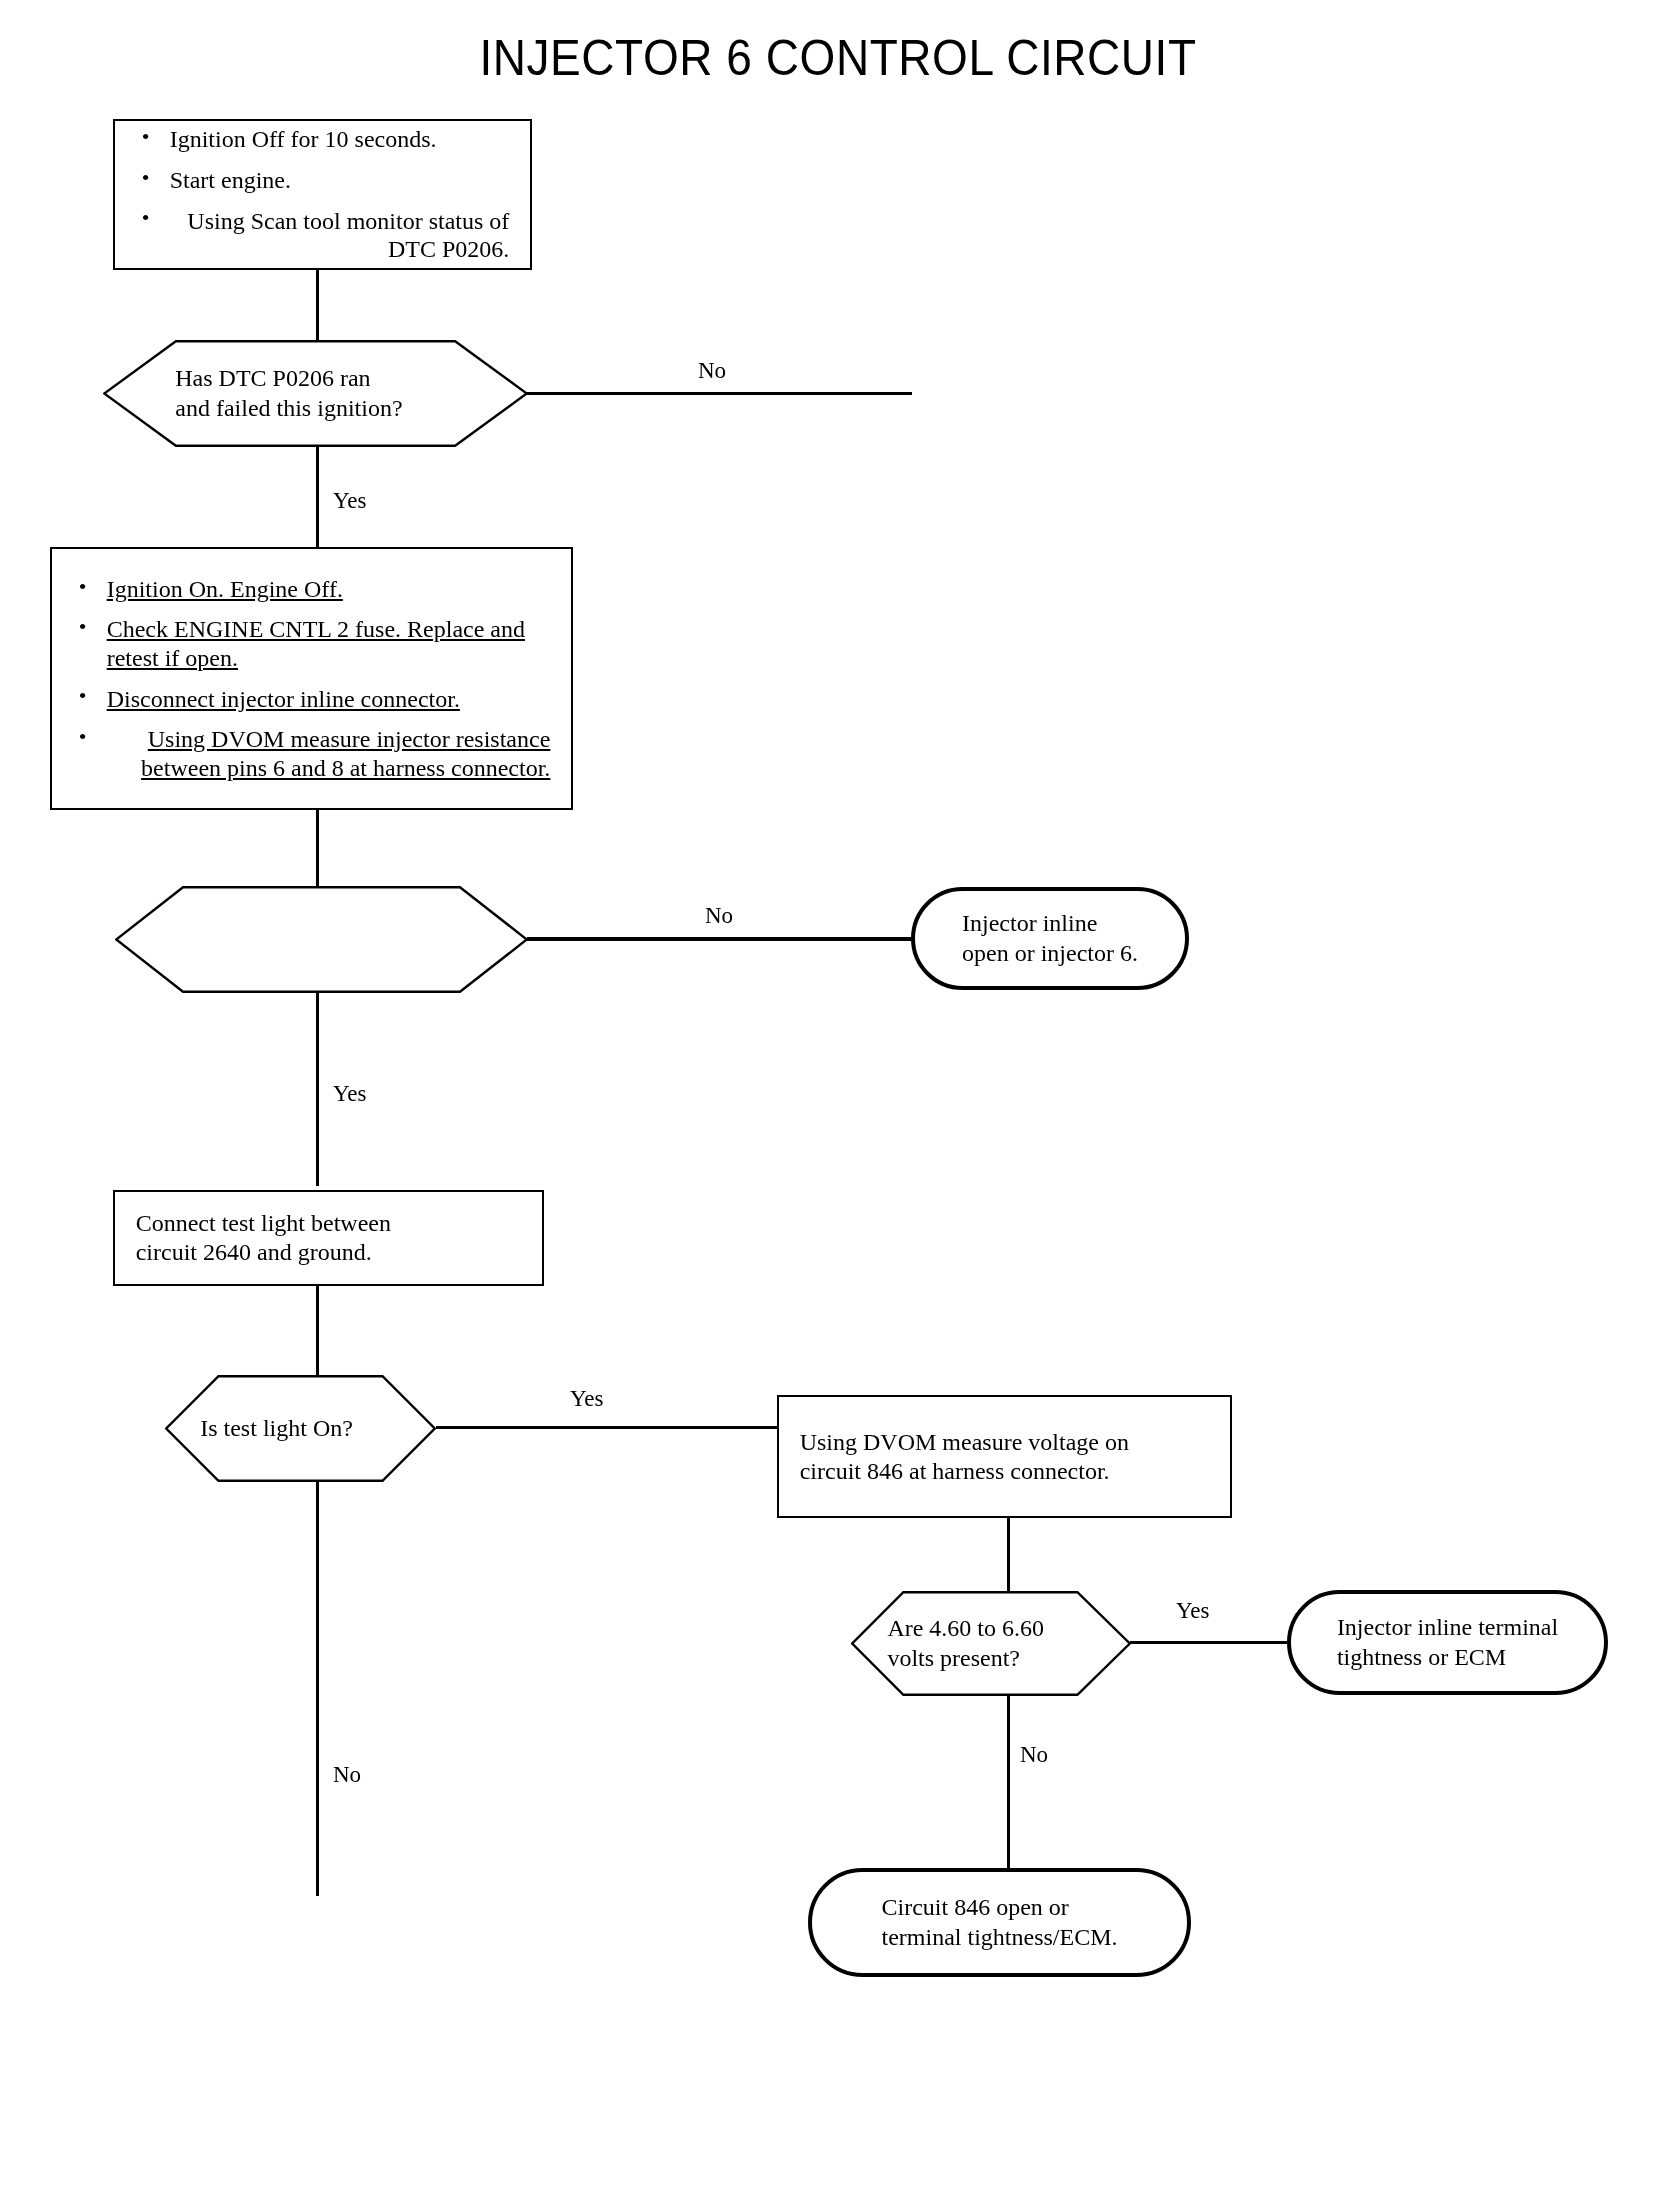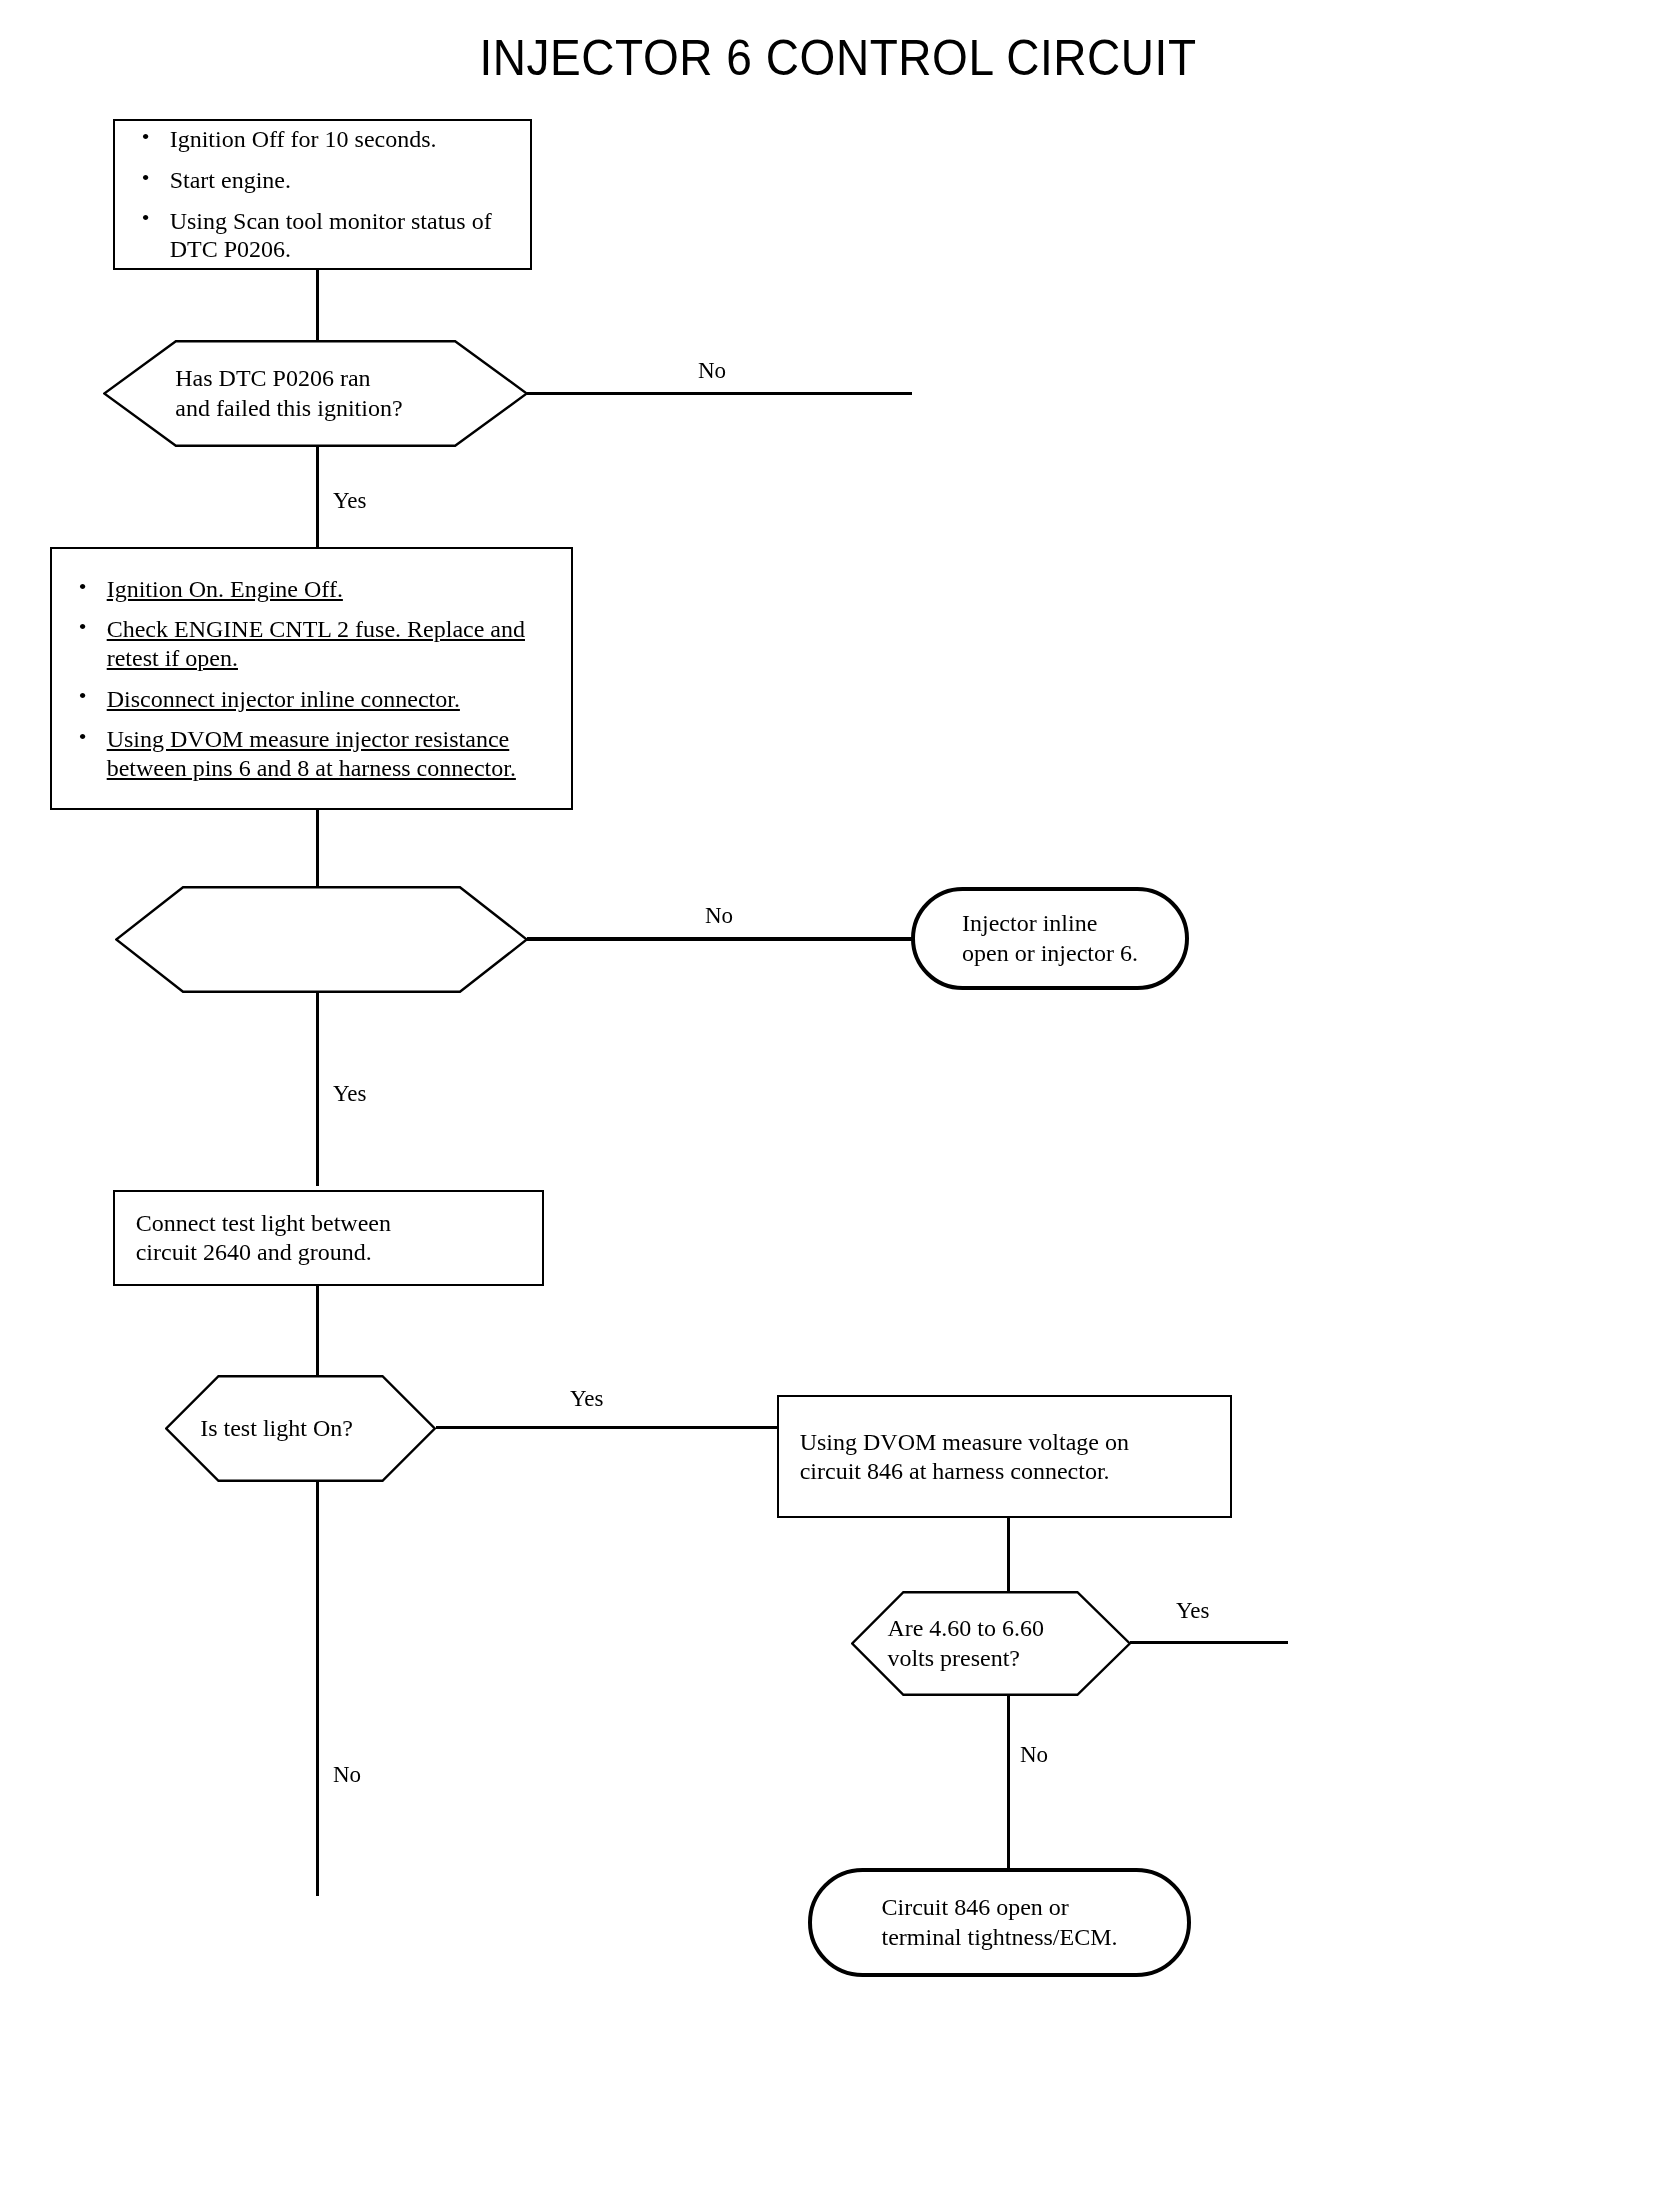--- a/index.html
+++ b/index.html
@@ -60,21 +60,21 @@
     margin: 0;
     padding: 0 0 0 34px;
     list-style: none;
   }
   .process li {
     position: relative;
     font-size: 24px;
     line-height: 1.19;
     margin: 0 0 12px 0;
   }
-  .process li:last-child { margin-bottom: 0; }
+  .process li:last-child { margin-bottom: 0; text-align: right; }
   .process li::before {
     content: "\2022";
     position: absolute;
     left: -28px;
     top: -1.2px;
     font-size: 22px;
   }
   .process p {
     margin: 0;
     font-size: 24px;
@@ -246,20 +246,26 @@
     </svg>
     <div class="dtext" style="padding-left:13%;">
       <div>Are 4.60 to 6.60</div>
       <div>volts present?</div>
     </div>
   </div>
 
   <span class="branch-label" style="left:1176px; top:1599px;">Yes</span>
   <span class="branch-label" style="left:1020px; top:1743px;">No</span>
 
+  <div class="node terminator" style="left:1287px; top:1590px; width:321px; height:105px;">
+    <div class="ttext">
+      <div>Injector inline terminal</div>
+      <div>tightness or ECM</div>
+    </div>
+  </div>
 
 
   <div class="node terminator" style="left:808px; top:1868px; width:383px; height:109px;">
     <div class="ttext">
       <div>Circuit 846 open or</div>
       <div>terminal tightness/ECM.</div>
     </div>
   </div>
 
 </div>

